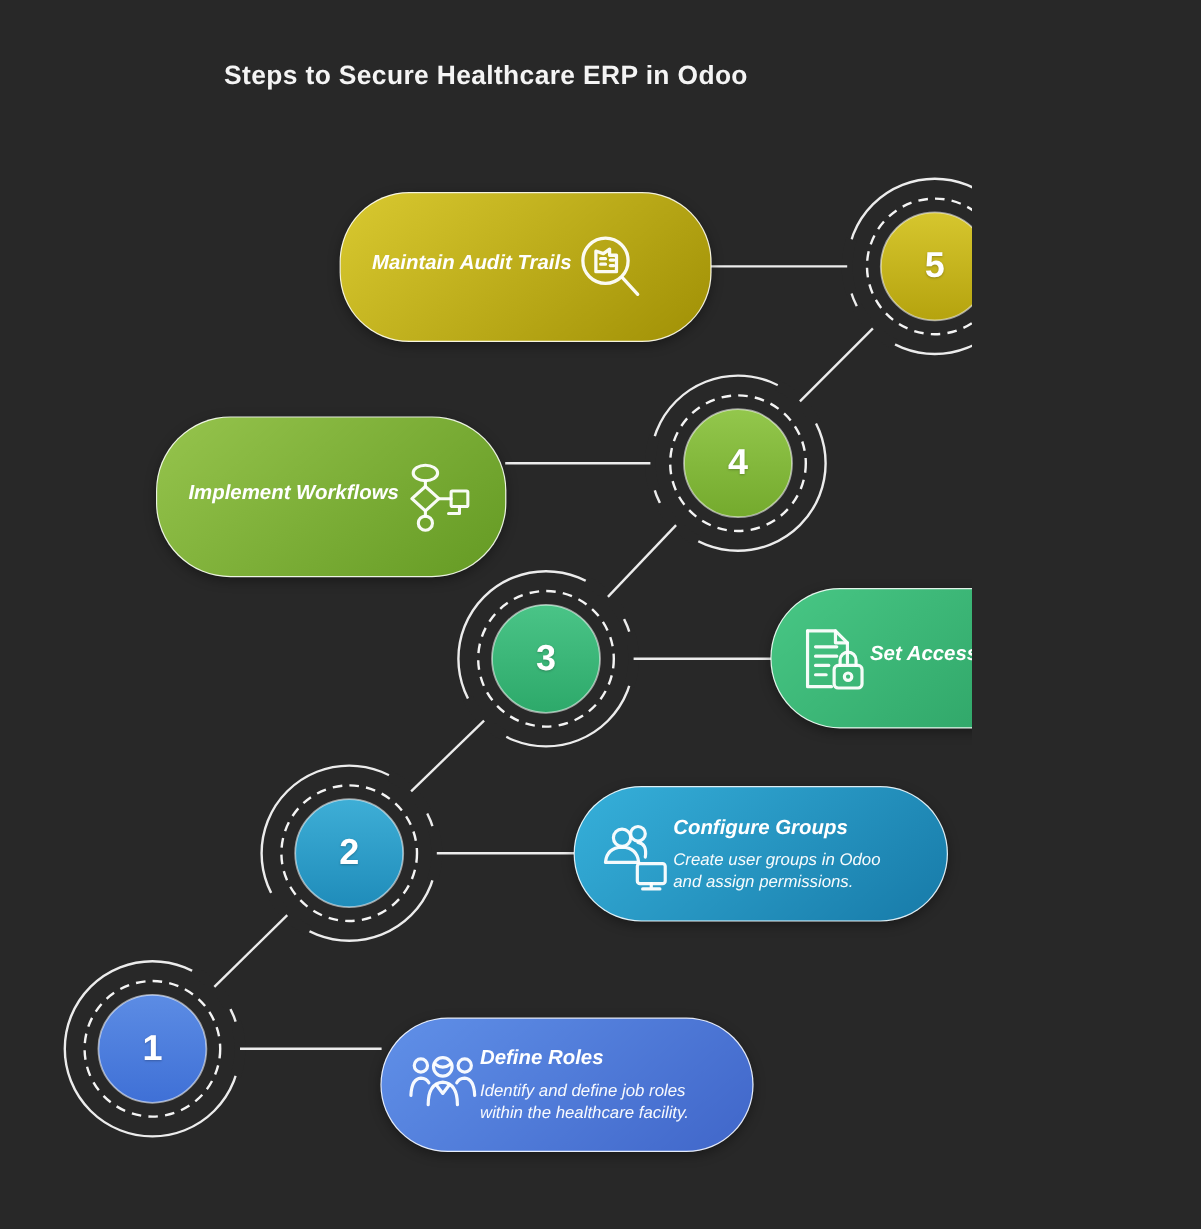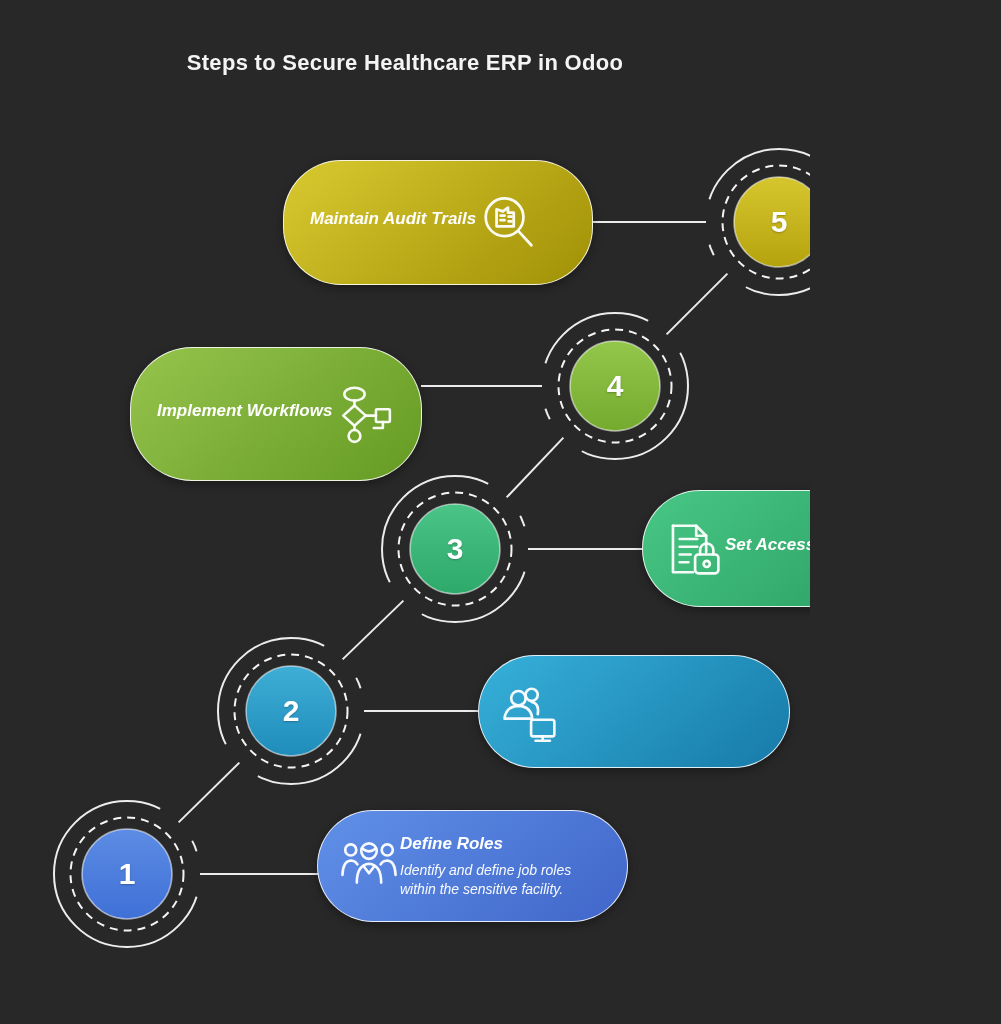--- a/index.html
+++ b/index.html
@@ -41,21 +41,21 @@
   .icon-wrap { flex-shrink:0; display:flex; align-items:center; justify-content:center; }
   .icon-wrap svg { display:block; }
   .icon-wrap path, .icon-wrap circle, .icon-wrap rect, .icon-wrap ellipse {
     fill:none; stroke:rgba(255,255,255,.95); stroke-width:2.4;
     stroke-linecap:round; stroke-linejoin:round;
   }
   .card-title { margin:0 0 7px 0; font-size:17px; font-weight:bold; color:#ffffff; }
   .card-desc  { margin:0; font-size:14px; line-height:1.32;
                 color:rgba(255,255,255,.96); white-space:pre-line; }
 
-  #card1 { left:317px; top:810px; width:311px; height:112px;
+  #card1 { left:317px; top:848px; width:311px; height:112px;
            background:linear-gradient(140deg,#6090e8 0%,#4066c9 100%); }
   #card2 { left:478px; top:655px; width:312px; height:113px;
            background:linear-gradient(140deg,#36b0da 0%,#177aa8 100%); }
   #card3 { left:642px; top:490px; width:313px; height:117px;
            background:linear-gradient(140deg,#48c785 0%,#279a5e 100%); }
   #card4 { left:130px; top:318px; width:292px; height:134px; border-radius:62px;
            background:linear-gradient(140deg,#96c44d 0%,#649a23 100%);margin-top:29px; }
   #card5 { left:283px; top:160px; width:310px; height:125px;
            background:linear-gradient(140deg,#d9c930 0%,#a09005 100%); }
 
@@ -202,35 +202,40 @@
     <div class="icon-wrap">
       <svg width="62" height="62" viewBox="0 0 56 56">
         <circle cx="29.5" cy="12.5" r="5.5"></circle>
         <path d="M35,30 Q36.5,20 29.5,19"></path>
         <circle cx="17.5" cy="15.5" r="6.5"></circle>
         <path d="M5,34 Q6,23 17.5,22.5 Q29,23 30,34 L5,34"></path>
         <rect x="29" y="35" width="21" height="15" rx="2"></rect>
         <path d="M39.5,50 V54 M33,54 H46"></path>
       </svg>
     </div>
+    <div class="card-text">
+      <h3 class="card-title">Configure Groups</h3>
+      <p class="card-desc">Create user groups in Odoo
+and assign permissions.</p>
+    </div>
   </div>
 
   <div id="card1" class="card icon-left">
     <div class="icon-wrap">
       <svg width="62" height="62" viewBox="0 0 56 56">
         <circle cx="28" cy="14.5" r="7"></circle>
         <path d="M21.8,12.2 Q28,17.2 34.2,12.2"></path>
         <path d="M17,43 Q17,27 28,26 Q39,27 39,43"></path>
         <path d="M23,28 L28,34.5 L33,28"></path>
         <circle cx="11.5" cy="13.5" r="5"></circle>
         <path d="M4,36 Q4.5,23.5 11.5,23 Q15.8,23.3 17.5,26.5"></path>
         <circle cx="44.5" cy="13.5" r="5"></circle>
         <path d="M52,36 Q51.5,23.5 44.5,23 Q40.2,23.3 38.5,26.5"></path>
       </svg>
     </div>
     <div class="card-text">
       <h3 class="card-title">Define Roles</h3>
       <p class="card-desc">Identify and define job roles
-within the sensitive facility.</p>
+within the healthcare facility.</p>
     </div>
   </div>
 
 </div>
 
 </body></html>

